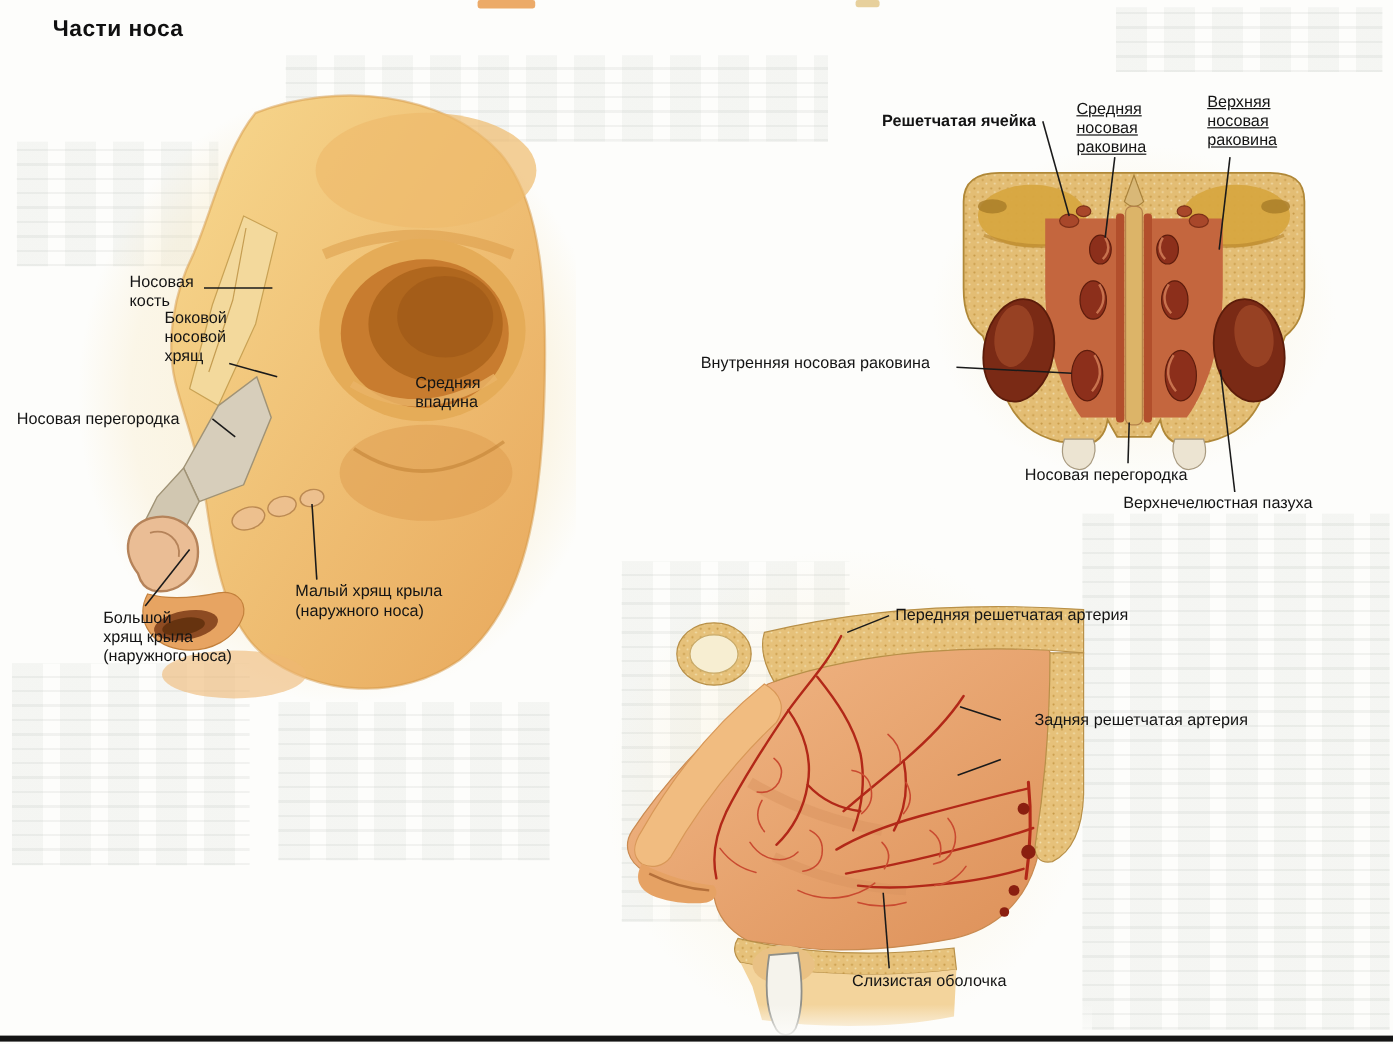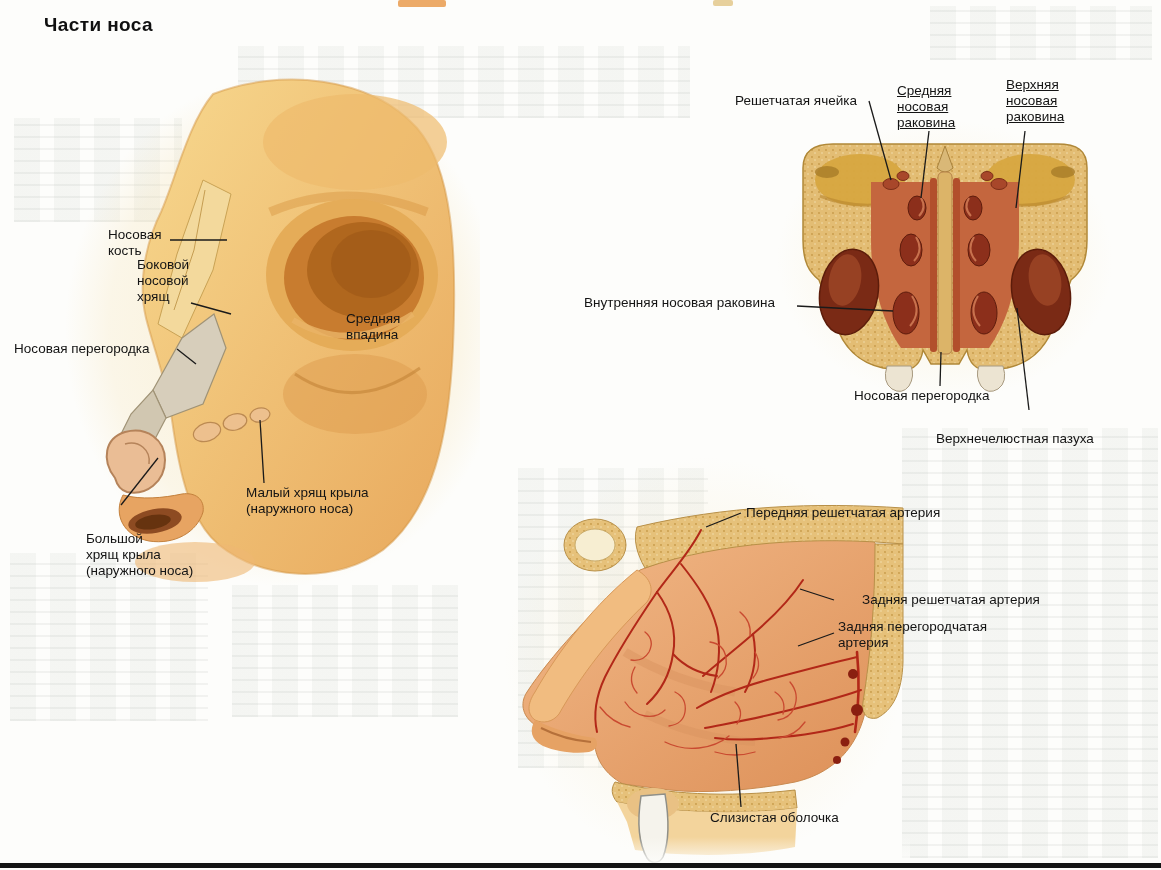--- a/index.html
+++ b/index.html
@@ -281,35 +281,33 @@
   <div class="label" style="left:108px;top:227px;">Носовая
 кость</div>
   <div class="label" style="left:137px;top:257px;">Боковой
 носовой
 хрящ</div>
   <div class="label" style="left:14px;top:341px;">Носовая перегородка</div>
   <div class="label" style="left:346px;top:311px;">Средняя
 впадина</div>
   <div class="label" style="left:246px;top:485px;">Малый хрящ крыла
 (наружного носа)</div>
-  <div class="label" style="left:86px;top:531px;">Большой
+  <div class="label" style="left:86px;top:507px;">Большой
 хрящ крыла
 (наружного носа)</div>
 
-  <div class="label" style="left:735px;top:93px;">Решетчатая ячейка</div>
+  <div class="label" style="left:735px;top:93px;font-weight:bold;">Решетчатая ячейка</div>
   <div class="label" style="left:897px;top:83px;text-decoration:underline;">Средняя
 носовая
 раковина</div>
   <div class="label" style="left:1006px;top:77px;text-decoration:underline;">Верхняя
 носовая
 раковина</div>
   <div class="label" style="left:584px;top:295px;">Внутренняя носовая раковина</div>
   <div class="label" style="left:854px;top:388px;">Носовая перегородка</div>
-  <div class="label" style="left:936px;top:411px;margin-top:20px;">Верхнечелюстная пазуха</div>
+  <div class="label" style="left:936px;top:411px;">Верхнечелюстная пазуха</div>
 
   <div class="label" style="left:746px;top:505px;">Передняя решетчатая артерия</div>
   <div class="label" style="left:838px;top:592px;margin-left:24px;">Задняя решетчатая артерия</div>
-  <div class="label" style="left:838px;top:619px;">Задняя перегородчатая
-артерия</div>
   <div class="label" style="left:710px;top:810px;">Слизистая оболочка</div>
 
   <div class="page-bottom-edge"></div>
 </div>
 
 </body></html>

